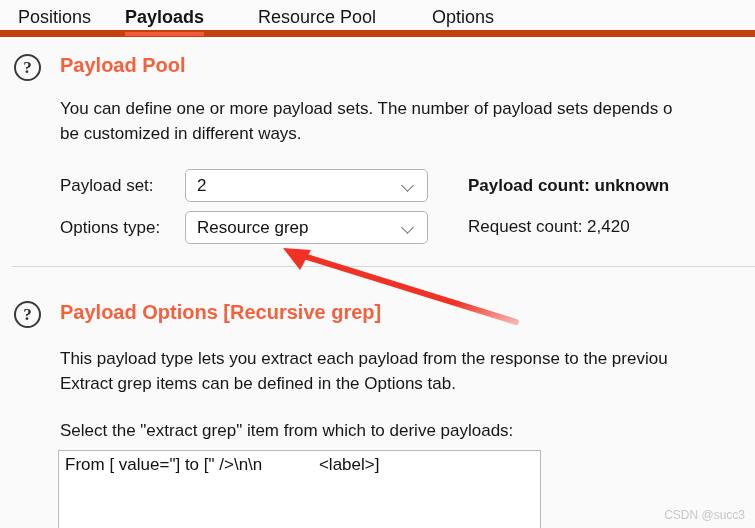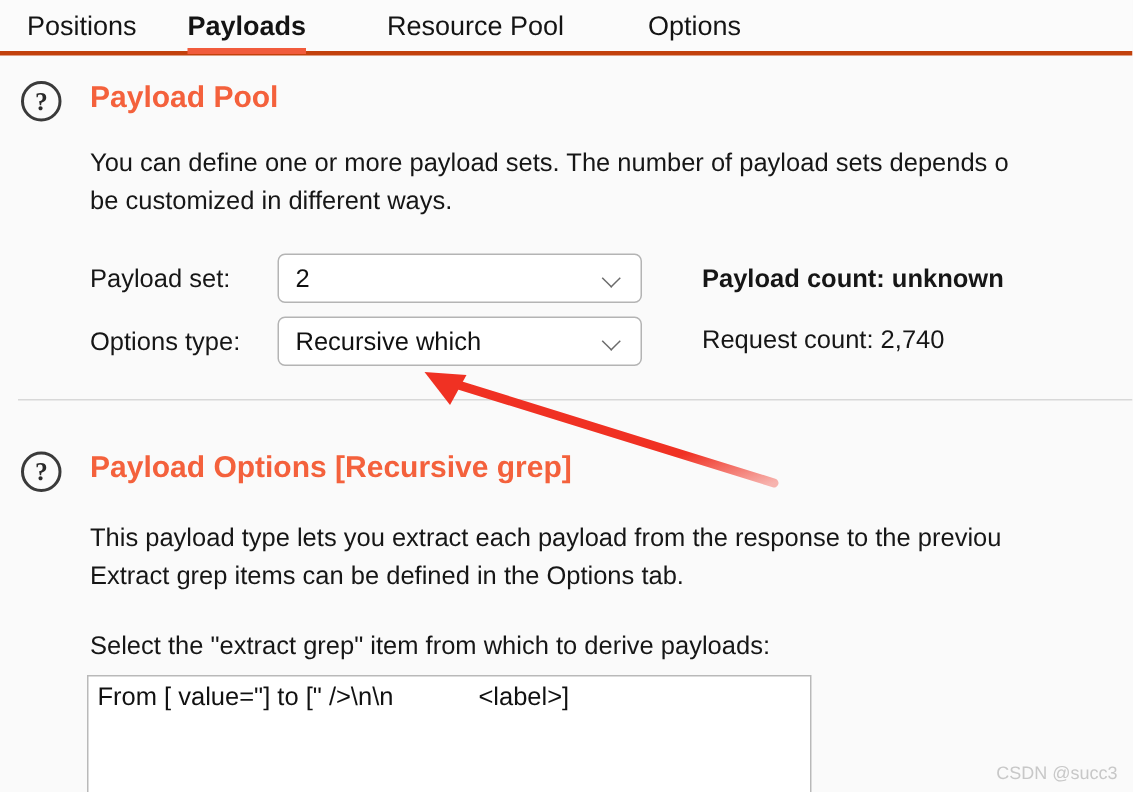--- a/index.html
+++ b/index.html
@@ -16,21 +16,21 @@
     position: relative;
   }
 
   
   .tabbar {
     position: absolute;
     left: 0; top: 0;
     width: 755px;
     height: 37px;
     background: #fbfbfb;
-    border-bottom: 3px solid #c2410c;
+    border-bottom: 7px solid #c2410c;
     box-sizing: border-box;
   }
   .tab {
     position: absolute;
     top: 0;
     height: 36px;
     line-height: 34px;
     font-size: 18px;
     color: #141414;
     white-space: nowrap;
@@ -209,26 +209,26 @@
 <div class="body-text" style="left:60px; top:121px;text-align:right;">be customized in different ways.</div>
 
 <div class="field-label" style="left:60px; top:176px;">Payload set:</div>
 <div class="combo" style="left:185px; top:169px; width:243px; height:33px;">
   <span class="value">2</span>
   <span class="chev"></span>
 </div>
 
 <div class="field-label" style="left:60px; top:218px;">Options type:</div>
 <div class="combo" style="left:185px; top:211px; width:243px; height:33px;">
-  <span class="value">Recursive which</span>
+  <span class="value">Resource grep</span>
   <span class="chev"></span>
 </div>
 
 <div class="count-text" style="left:468px; top:176px;font-weight:bold;">Payload count:  unknown</div>
-<div class="count-text" style="left:468px; top:217px;">Request count: 2,740</div>
+<div class="count-text" style="left:468px; top:217px;">Request count: 2,420</div>
 
 <div class="divider" style="top:266px;"></div>
 
 <div class="help-icon" style="left:14px; top:301px;">
   <span>?</span>
 </div>
 <div class="section-header" style="left:60px; top:301px;">Payload Options [Recursive grep]</div>
 
 <div class="body-text" style="left:60px; top:346px;">This payload type lets you extract each payload from the response to the previou</div>
 <div class="body-text" style="left:60px; top:371px;">Extract grep items can be defined in the Options tab.</div>

